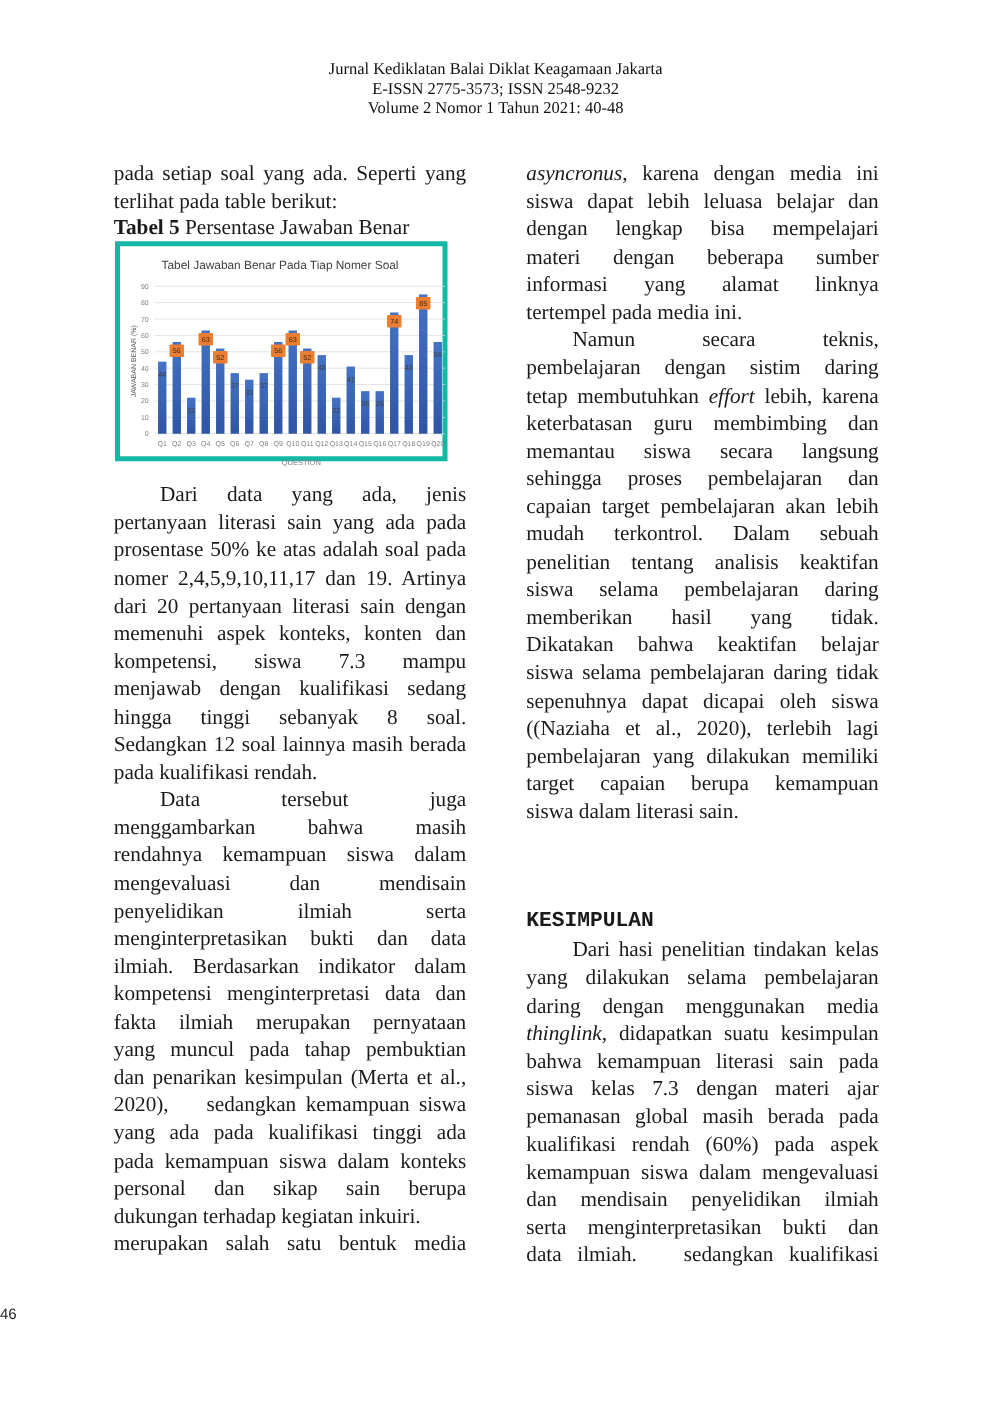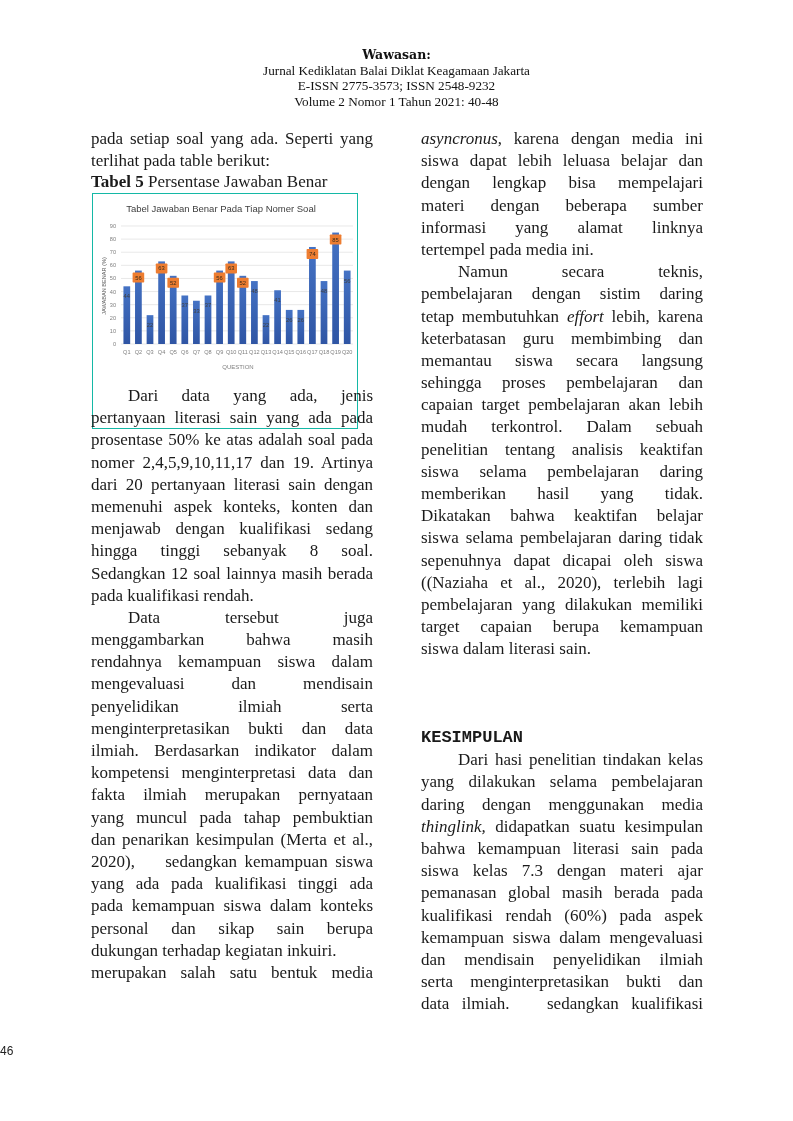--- a/index.html
+++ b/index.html
@@ -8,32 +8,31 @@
     font-family: "Liberation Serif", serif; font-size: 13.2px; line-height: 15.6px; color: #111; }
   .header .hd-title { font-weight: bold; font-family: "DejaVu Serif", serif; font-size: 12.5px; }
   .col { position: absolute; font-family: "Liberation Serif", serif; font-size: 17px; line-height: 22.2px; color: #1a1a1a; }
   .col-left { left: 91px; top: 128px; width: 282px; }
   .col-right { left: 421px; top: 128px; width: 282px; }
   .line { display: block; height: 22.2px; white-space: nowrap; text-align: justify; text-align-last: justify; }
   .line.last { text-align-last: left; }
   .indent { padding-left: 37px; }
   .caption { position: absolute; left: 91px; top: 172px; font-family: "Liberation Serif", serif; font-size: 17px; color: #1a1a1a; }
   .caption b { font-weight: bold; }
-  .chart-box { position: absolute; left: 92px; top: 193px; width: 266px; height: 236px; border: 1px solid #14b8a6; box-sizing: border-box; background: #fff; }
+  .chart-box { position: absolute; left: 92px; top: 193px; width: 266px; height: 176px; border: 4px solid #14b8a6; box-sizing: border-box; background: #fff; }
   .section-heading { font-weight: bold; font-family: Liberation Mono, monospace; font-size: 17px; }
   .page-number { position: absolute; top: 1044px; left: 0; width: 793px; text-align: left;
     font-family: "Liberation Sans", sans-serif; font-size: 12px; color: #222; }
   i { font-style: italic; }
   svg text { font-family: "Liberation Sans", sans-serif; }
 </style>
 </head>
 <body>
 
 <div class="header">
-  <div class="hd-title">Wawasan:</div>
   <div>Jurnal Kediklatan Balai Diklat Keagamaan Jakarta</div>
   <div>E-ISSN 2775-3573; ISSN 2548-9232</div>
   <div>Volume 2 Nomor 1 Tahun 2021: 40-48</div>
 </div>
 
 <div class="col col-left">
   <span class="line">pada setiap soal yang ada. Seperti yang</span>
   <span class="line last">terlihat pada table berikut:</span>
 </div>
 
@@ -153,20 +152,21 @@
   </svg>
 </div>
 
 <div class="col col-left" style="top:385px;">
   <span class="line indent">Dari data yang ada, jenis</span>
   <span class="line">pertanyaan literasi sain yang ada pada</span>
   <span class="line">prosentase 50% ke atas adalah soal pada</span>
   <span class="line">nomer 2,4,5,9,10,11,17 dan 19. Artinya</span>
   <span class="line">dari 20 pertanyaan literasi sain dengan</span>
   <span class="line">memenuhi aspek konteks, konten dan</span>
+  <span class="line">kompetensi, siswa 7.3 mampu</span>
   <span class="line">menjawab dengan kualifikasi sedang</span>
   <span class="line">hingga tinggi sebanyak 8 soal.</span>
   <span class="line">Sedangkan 12 soal lainnya masih berada</span>
   <span class="line last">pada kualifikasi rendah.</span>
 
   <span class="line indent">Data tersebut juga</span>
   <span class="line">menggambarkan bahwa masih</span>
   <span class="line">rendahnya kemampuan siswa dalam</span>
   <span class="line">mengevaluasi dan mendisain</span>
   <span class="line">penyelidikan ilmiah serta</span>

